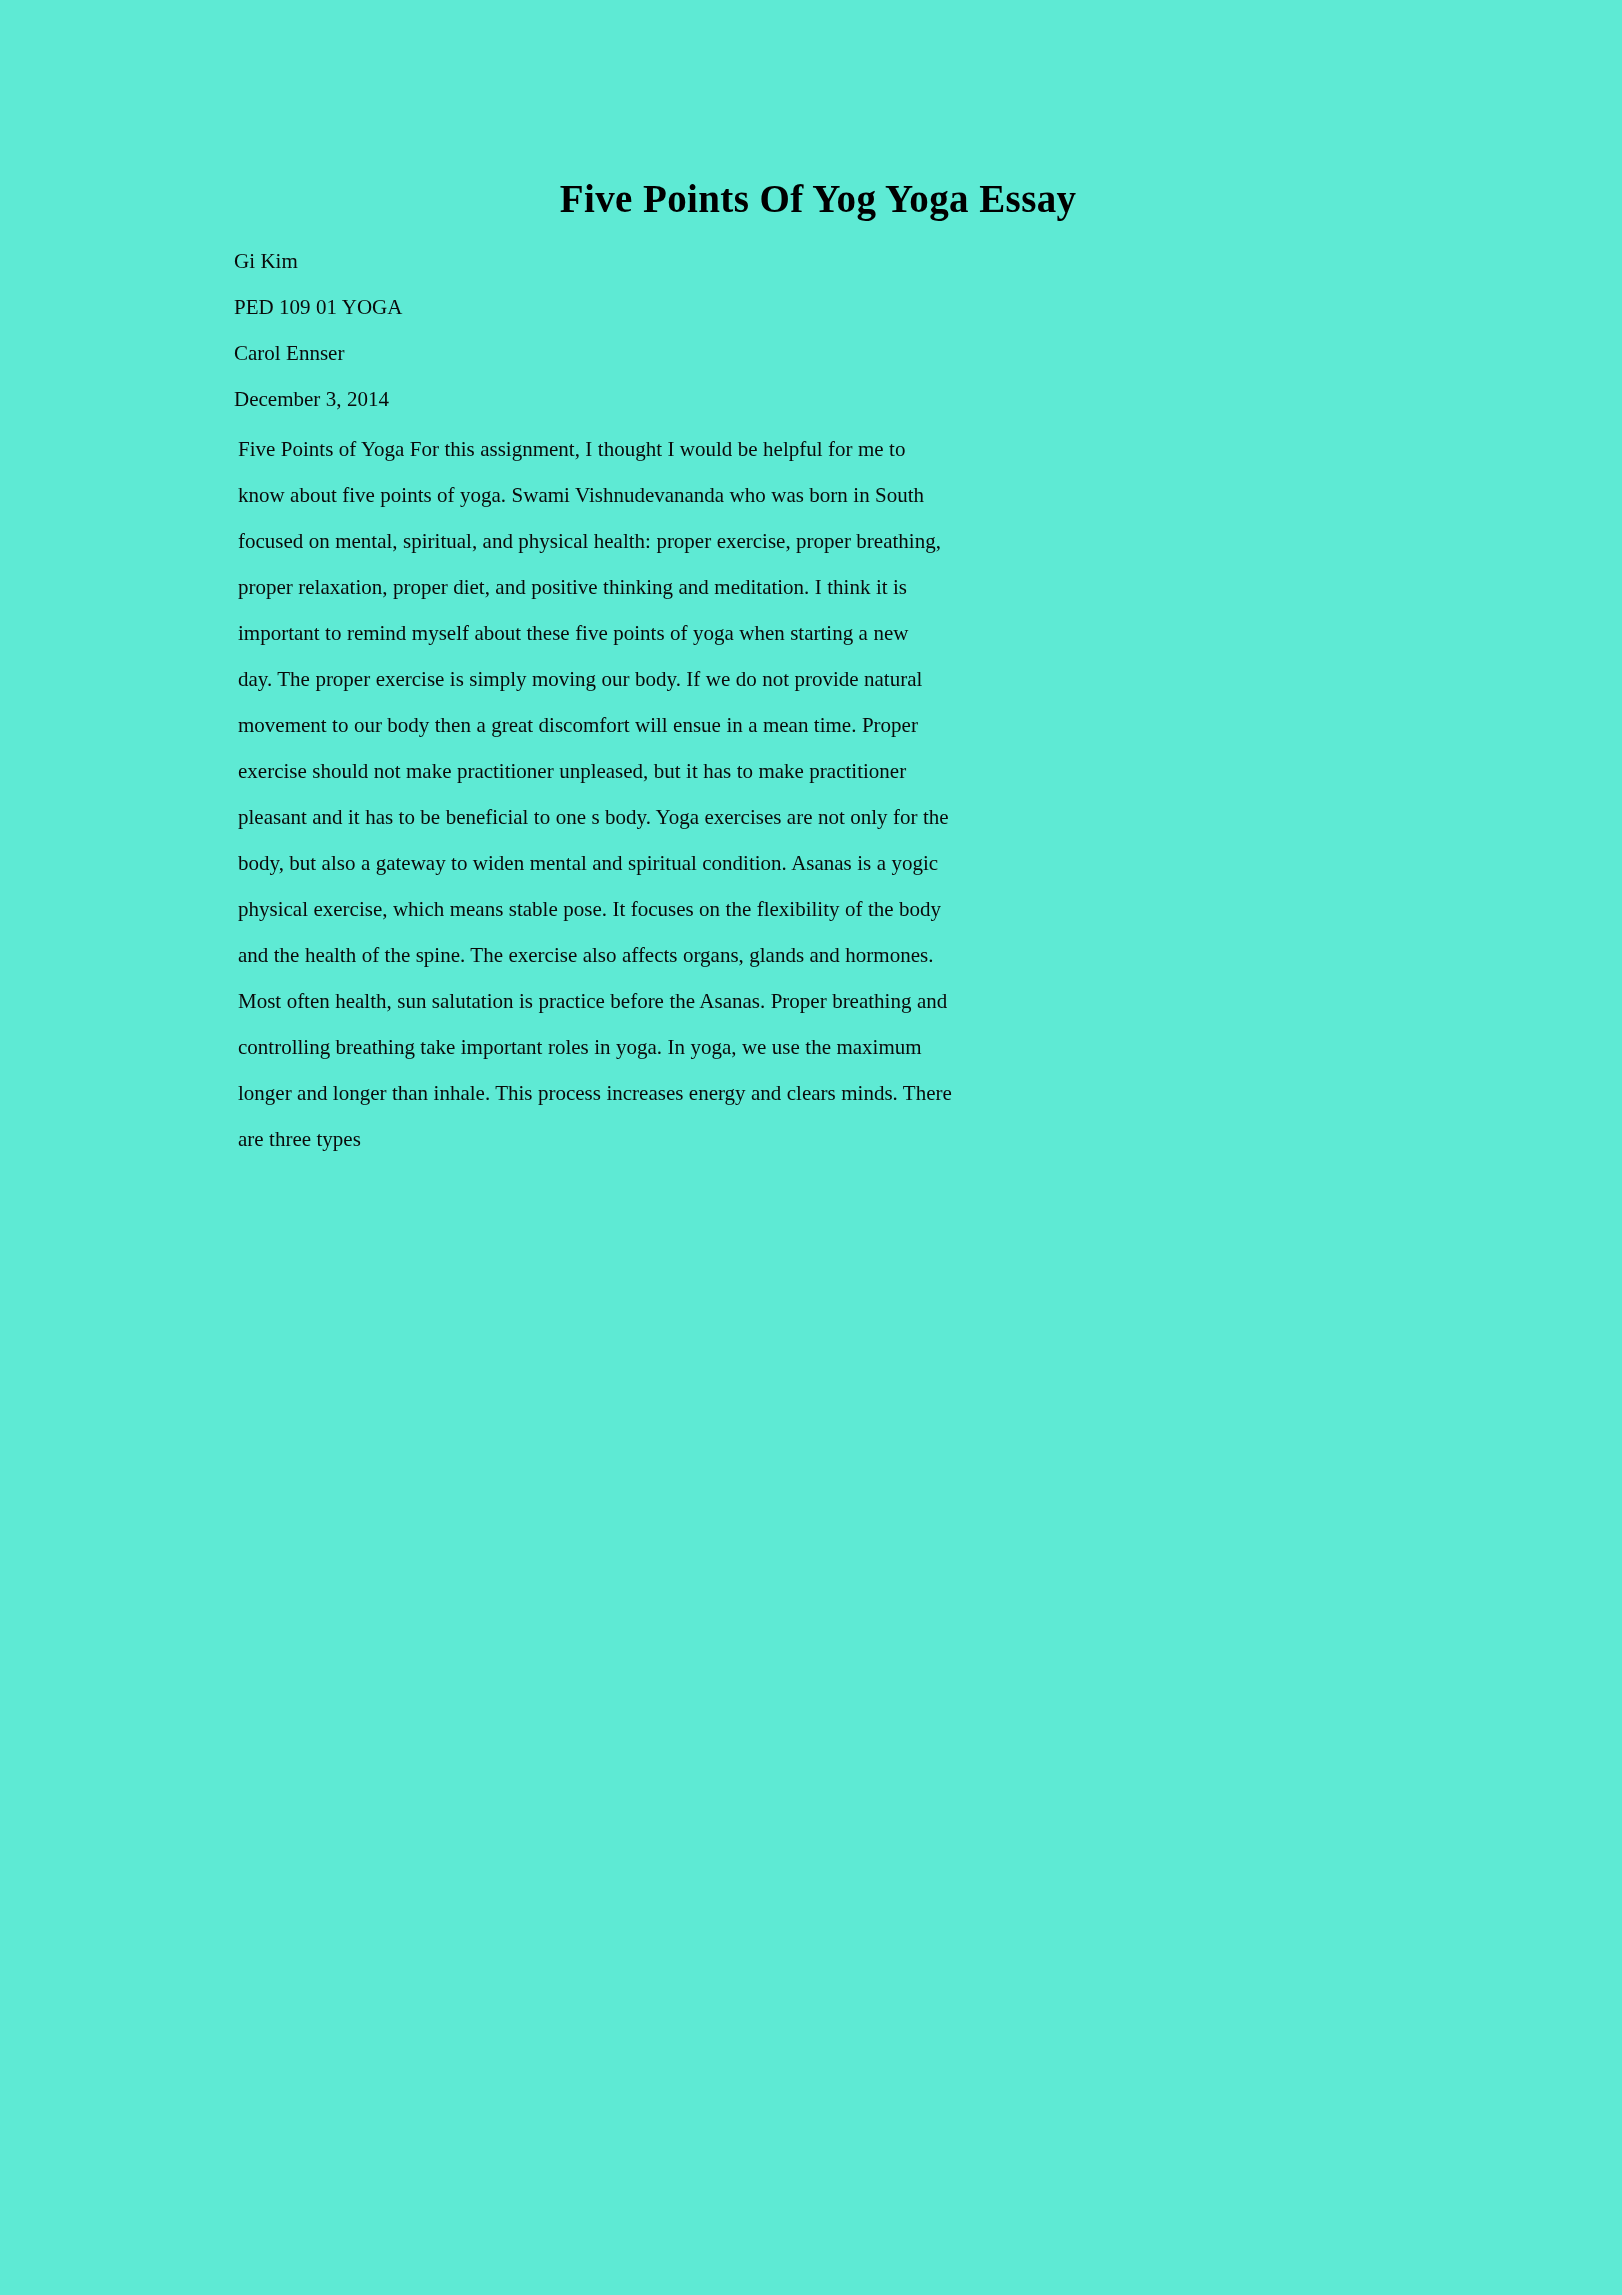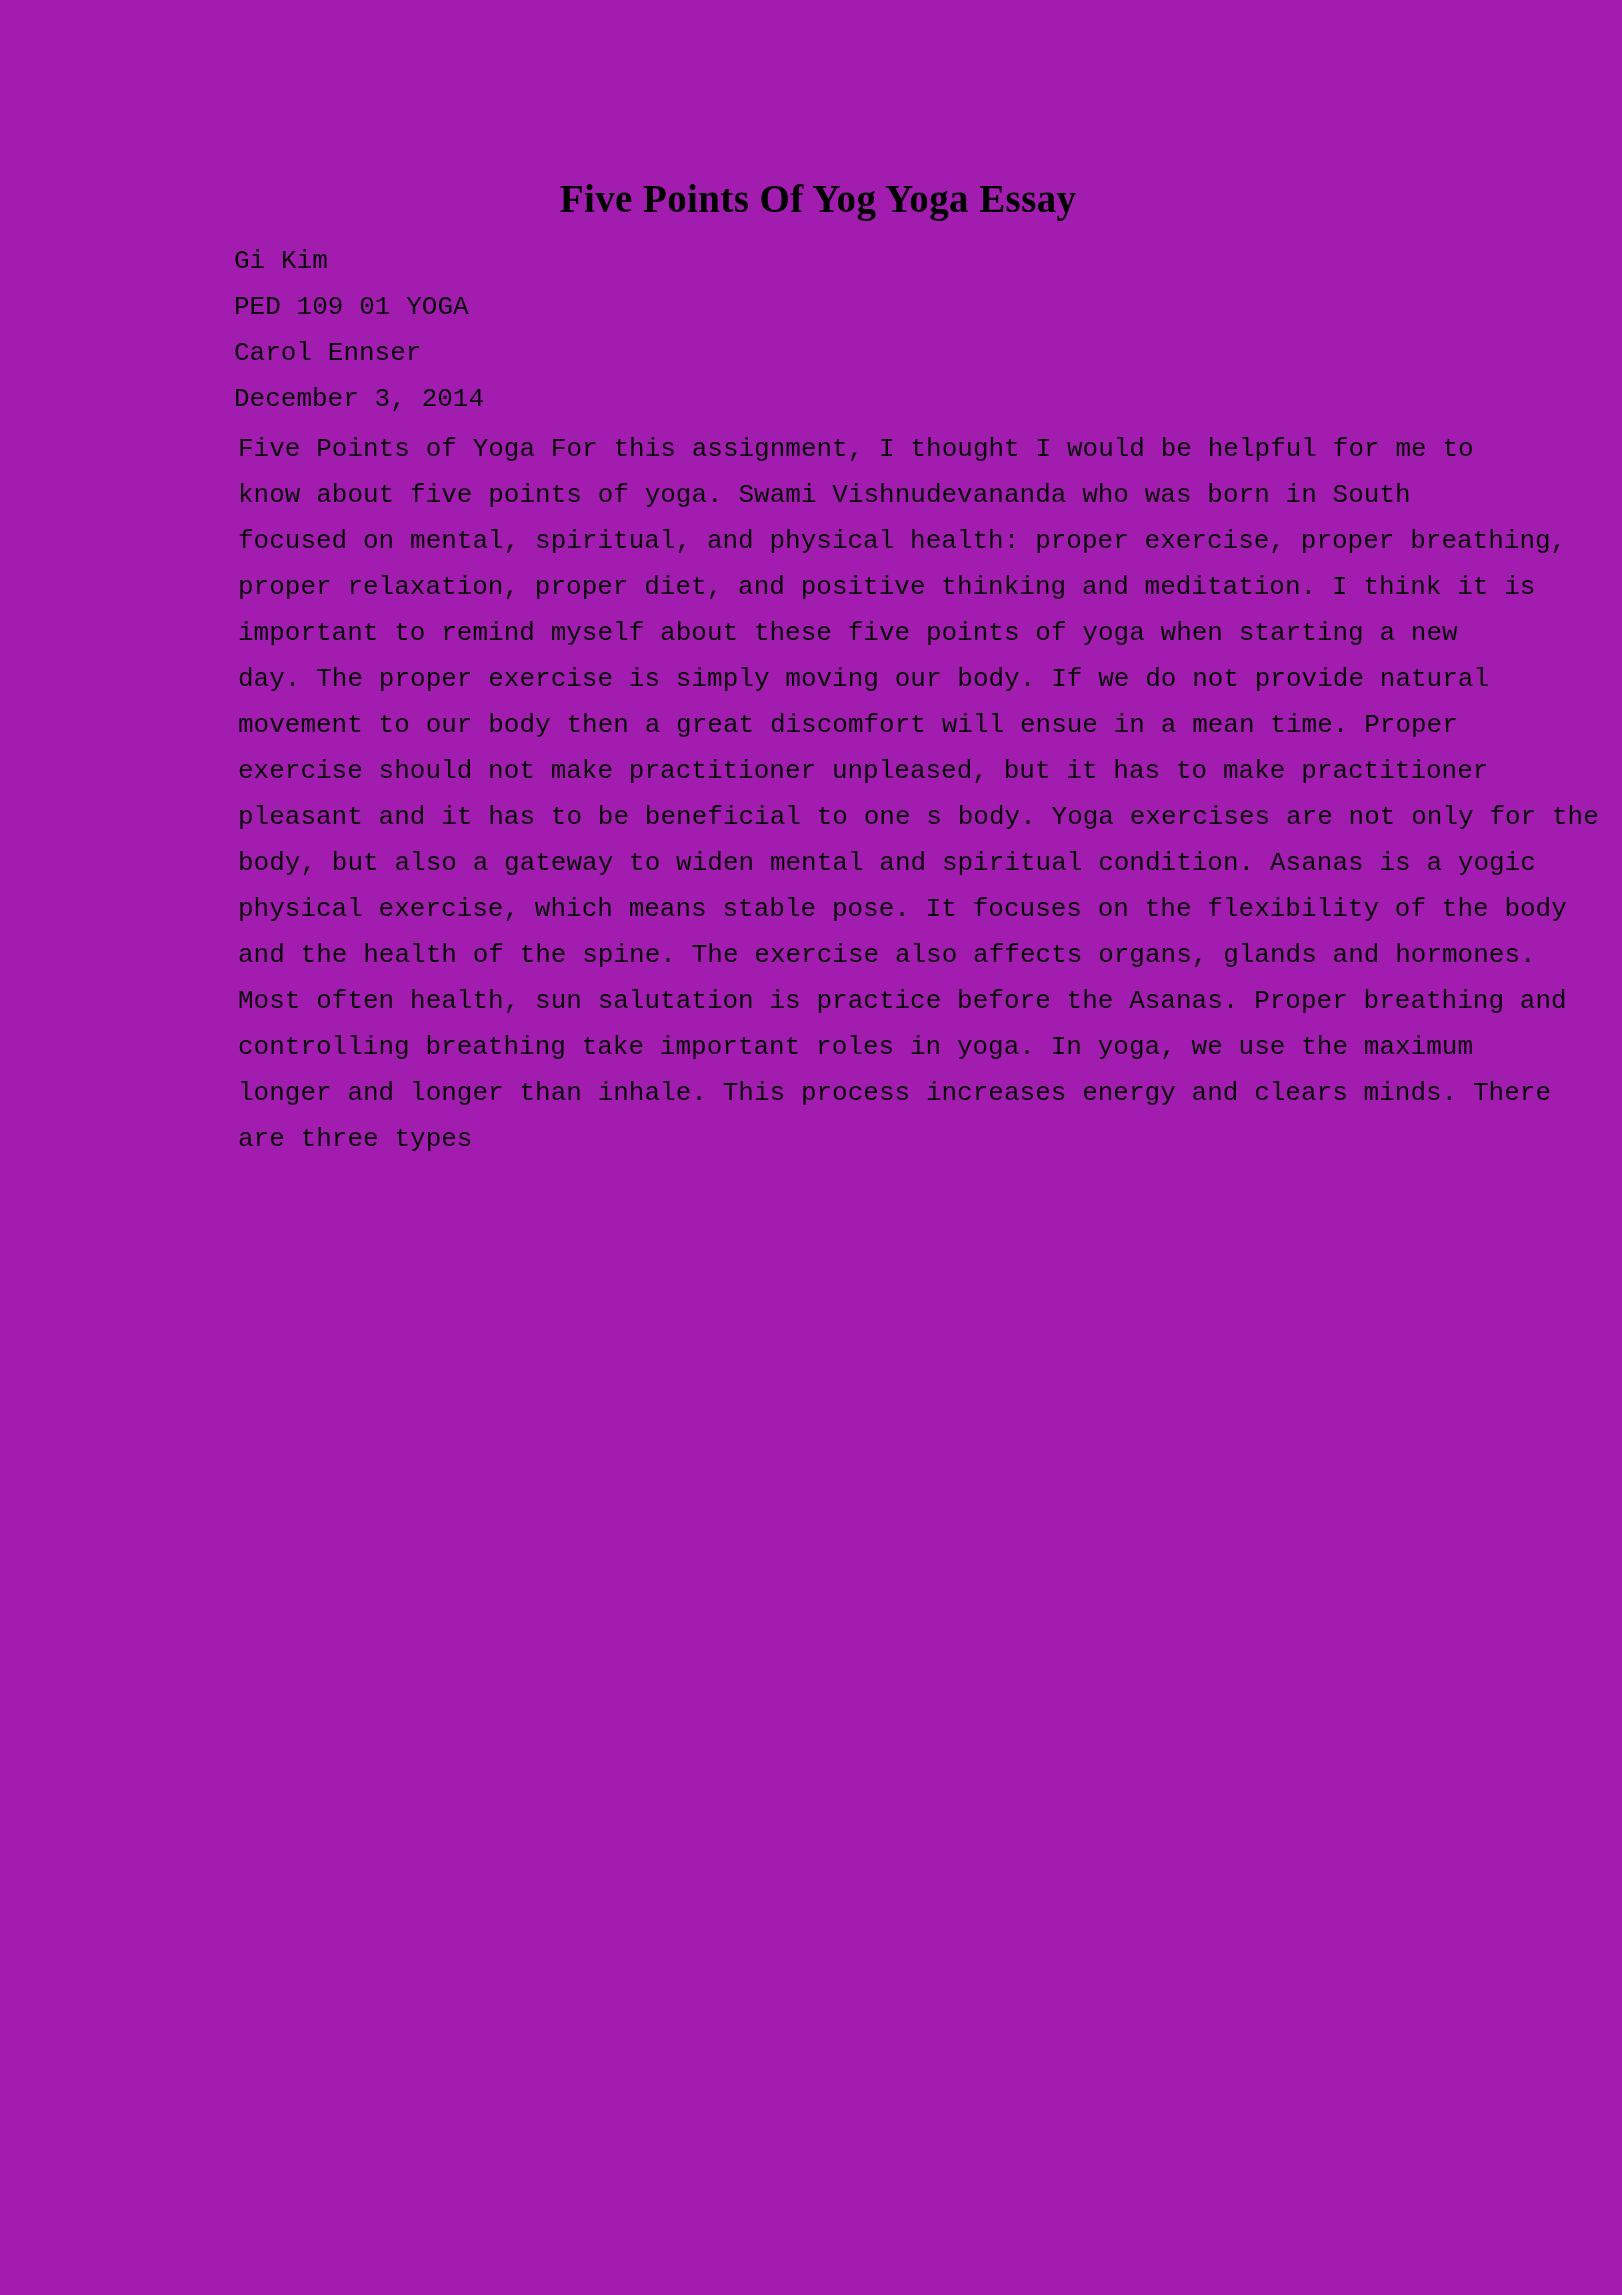--- a/index.html
+++ b/index.html
@@ -5,21 +5,21 @@
   html, body {
     margin: 0;
     padding: 0;
     background: #ffffff;
   }
 
   .page {
     position: relative;
     width: 1622px;
     height: 2295px;
-    background: #a21caf;
+    background: #5eead4;
     margin: 0 auto;
     overflow: hidden;
   }
 
   .doc-title {
     position: absolute;
     left: 0;
     right: 0;
     top: 149px;
     text-align: center;
@@ -30,22 +30,22 @@
     color: #000000;
     letter-spacing: 0.4px;
     transform: translateX(7.1px);
   }
 
   .body-block {
     position: absolute;
     left: 234px;
     top: 238px;
     width: 1258px;
-    font-family: Liberation Mono, monospace;
-    font-size: 26px;
+    font-family: Liberation Serif, serif;
+    font-size: 21px;
     line-height: 46px;
     color: #0a0a0a;
     text-align: left;
     word-spacing: 0.2px;
   }
 
   .meta-line {
     display: block;
     white-space: nowrap;
   }

